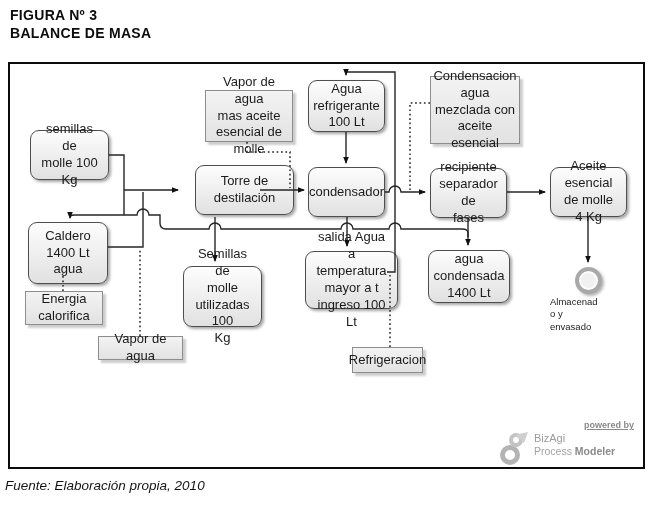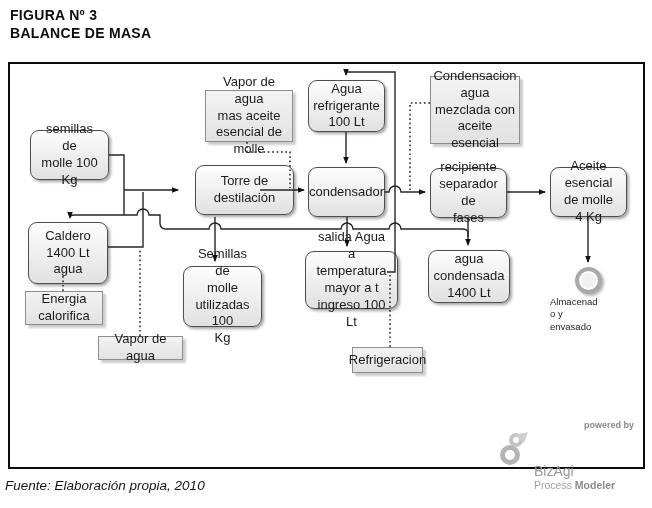--- a/index.html
+++ b/index.html
@@ -18,24 +18,24 @@
   .task{background:linear-gradient(#fdfdfd,#e1e1e1);border:1.6px solid #4e4e4e;
         border-radius:9px;box-shadow:2px 2px 3px rgba(0,0,0,.35);}
   .annotation{background:linear-gradient(#f3f3f3,#e2e2e2);border:1px solid #8d8d8d;
         box-shadow:3px 3px 2px rgba(0,0,0,.2);}
   .event-circle{position:absolute;border-radius:50%;border:4px solid #a9a9a9;background:#f1f1f1;
         box-shadow:2px 2px 3px rgba(0,0,0,.3), inset 0 0 0 2px #fdfdfd;box-sizing:border-box;}
   .event-label{position:absolute;white-space:pre-line;font-size:9.5px;
         line-height:1.3;color:#1b1b1b;}
   #caption{position:absolute;left:5px;top:478px;font-size:13.5px;font-style:italic;color:#141414;}
   #logo{position:absolute;left:500px;top:420px;width:138px;z-index:2;}
-  #logo .pby{text-align:right;font-size:9px;font-weight:bold;color:#8a8a8a;padding-right:4px;}
+  #logo .pby{text-align:right;font-size:9px;font-weight:bold;color:#8a8a8a;padding-right:4px;text-decoration:underline;}
   #logo .row{display:flex;align-items:flex-start;}
   #logo .txt{margin-left:4px;margin-top:2px;line-height:1.15;}
-  #logo .brand{font-size:14px;color:#9b9b9b;margin-top:31px;}
+  #logo .brand{font-size:11px;color:#9b9b9b;}
   #logo .prod{font-size:10.5px;color:#a3a3a3;}
   #logo .prod b{color:#8a8a8a;}
 </style>
 </head>
 <body>
 
 <div id="page">
 
   <div id="fig-title">
     <div>FIGURA Nº 3</div>

